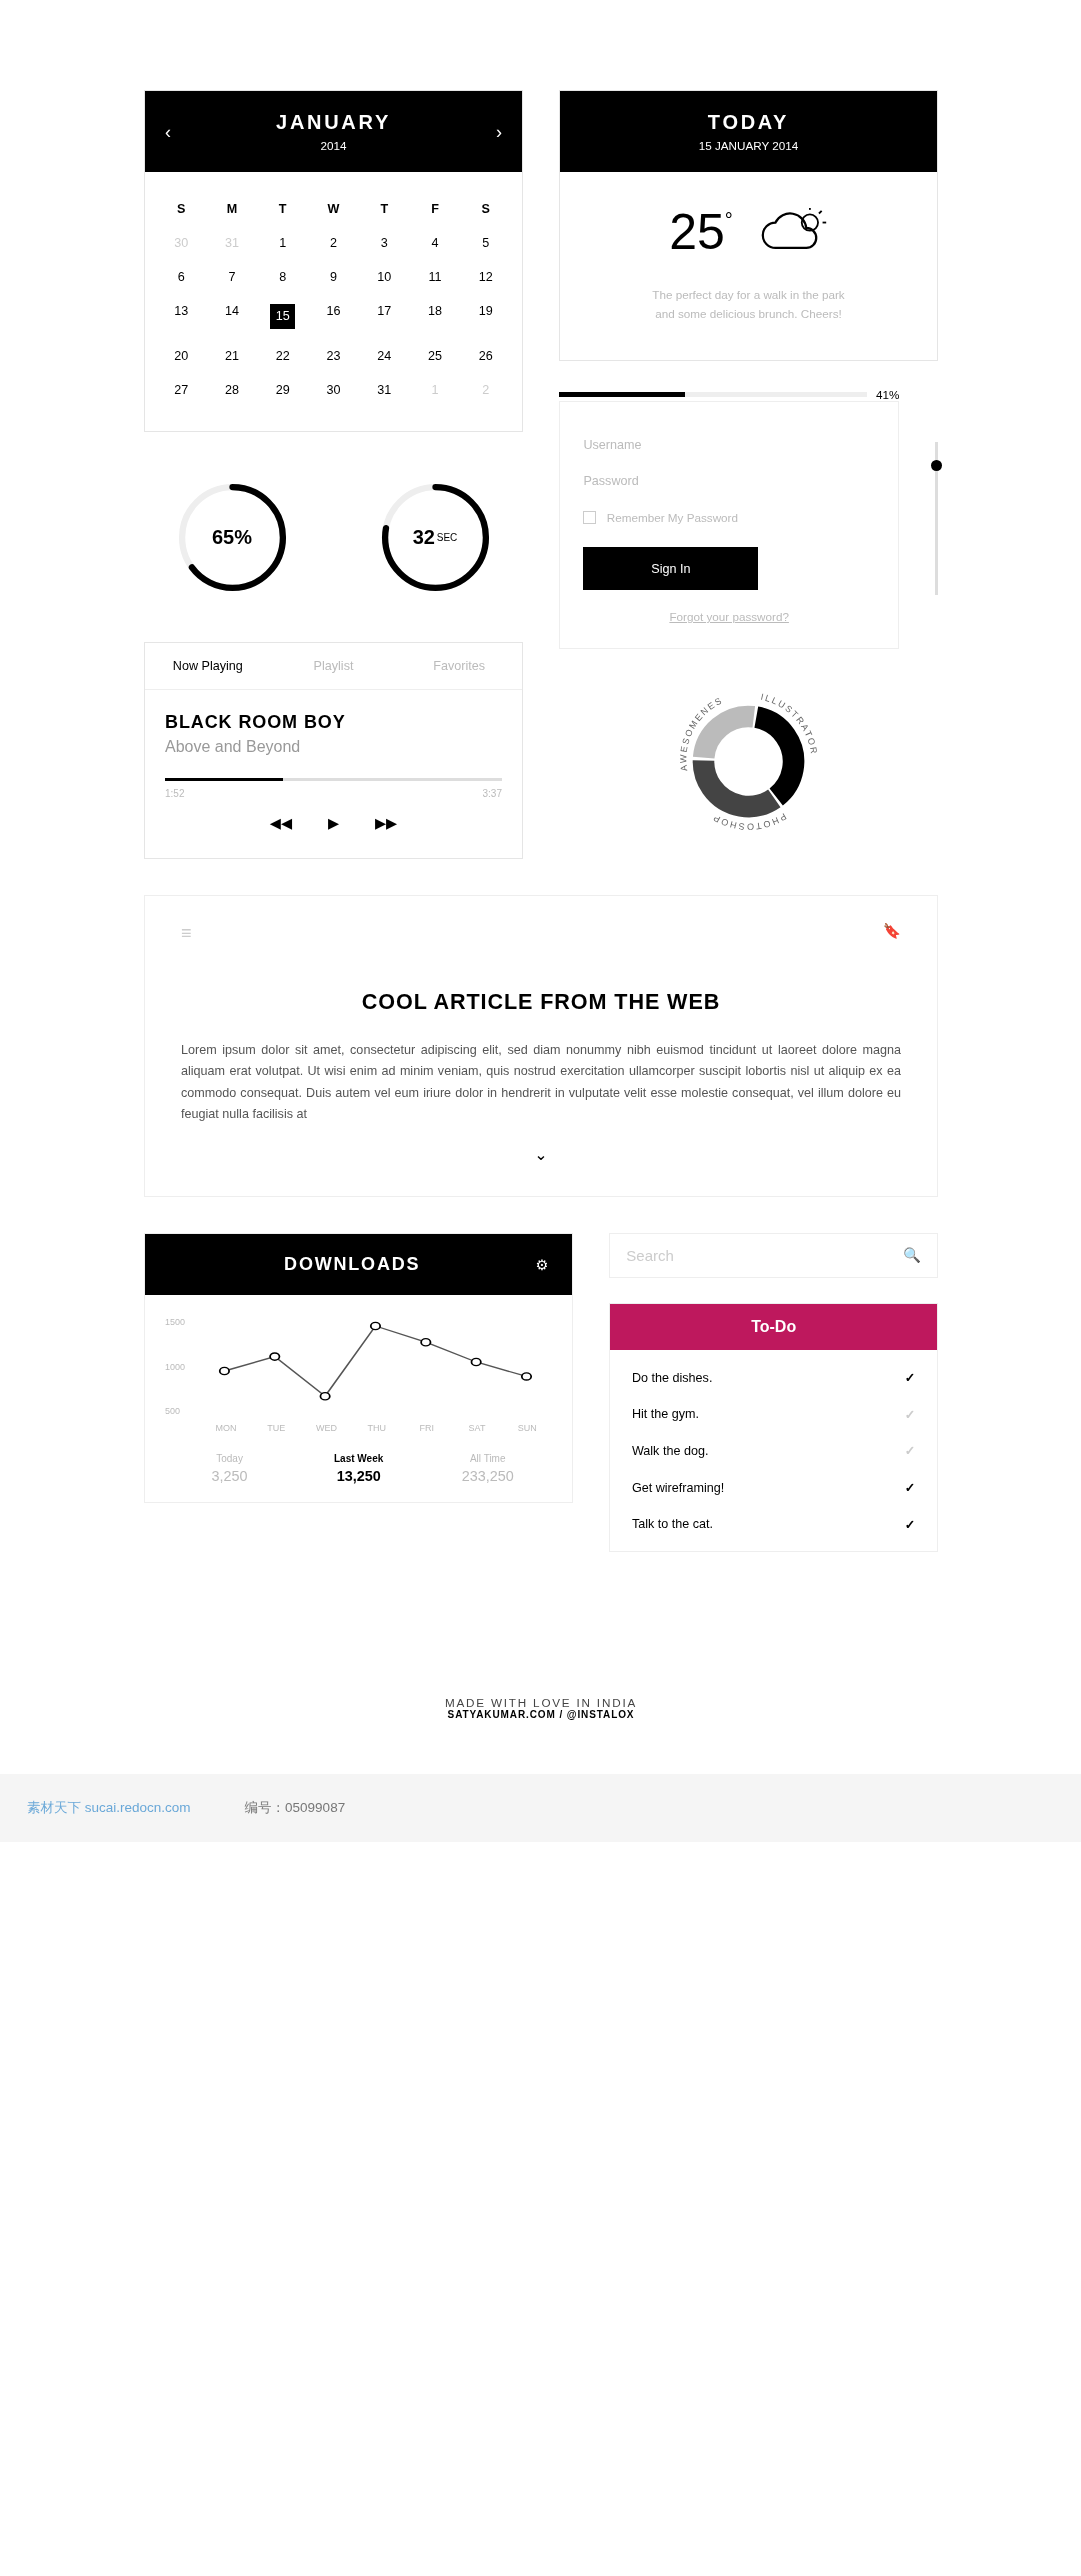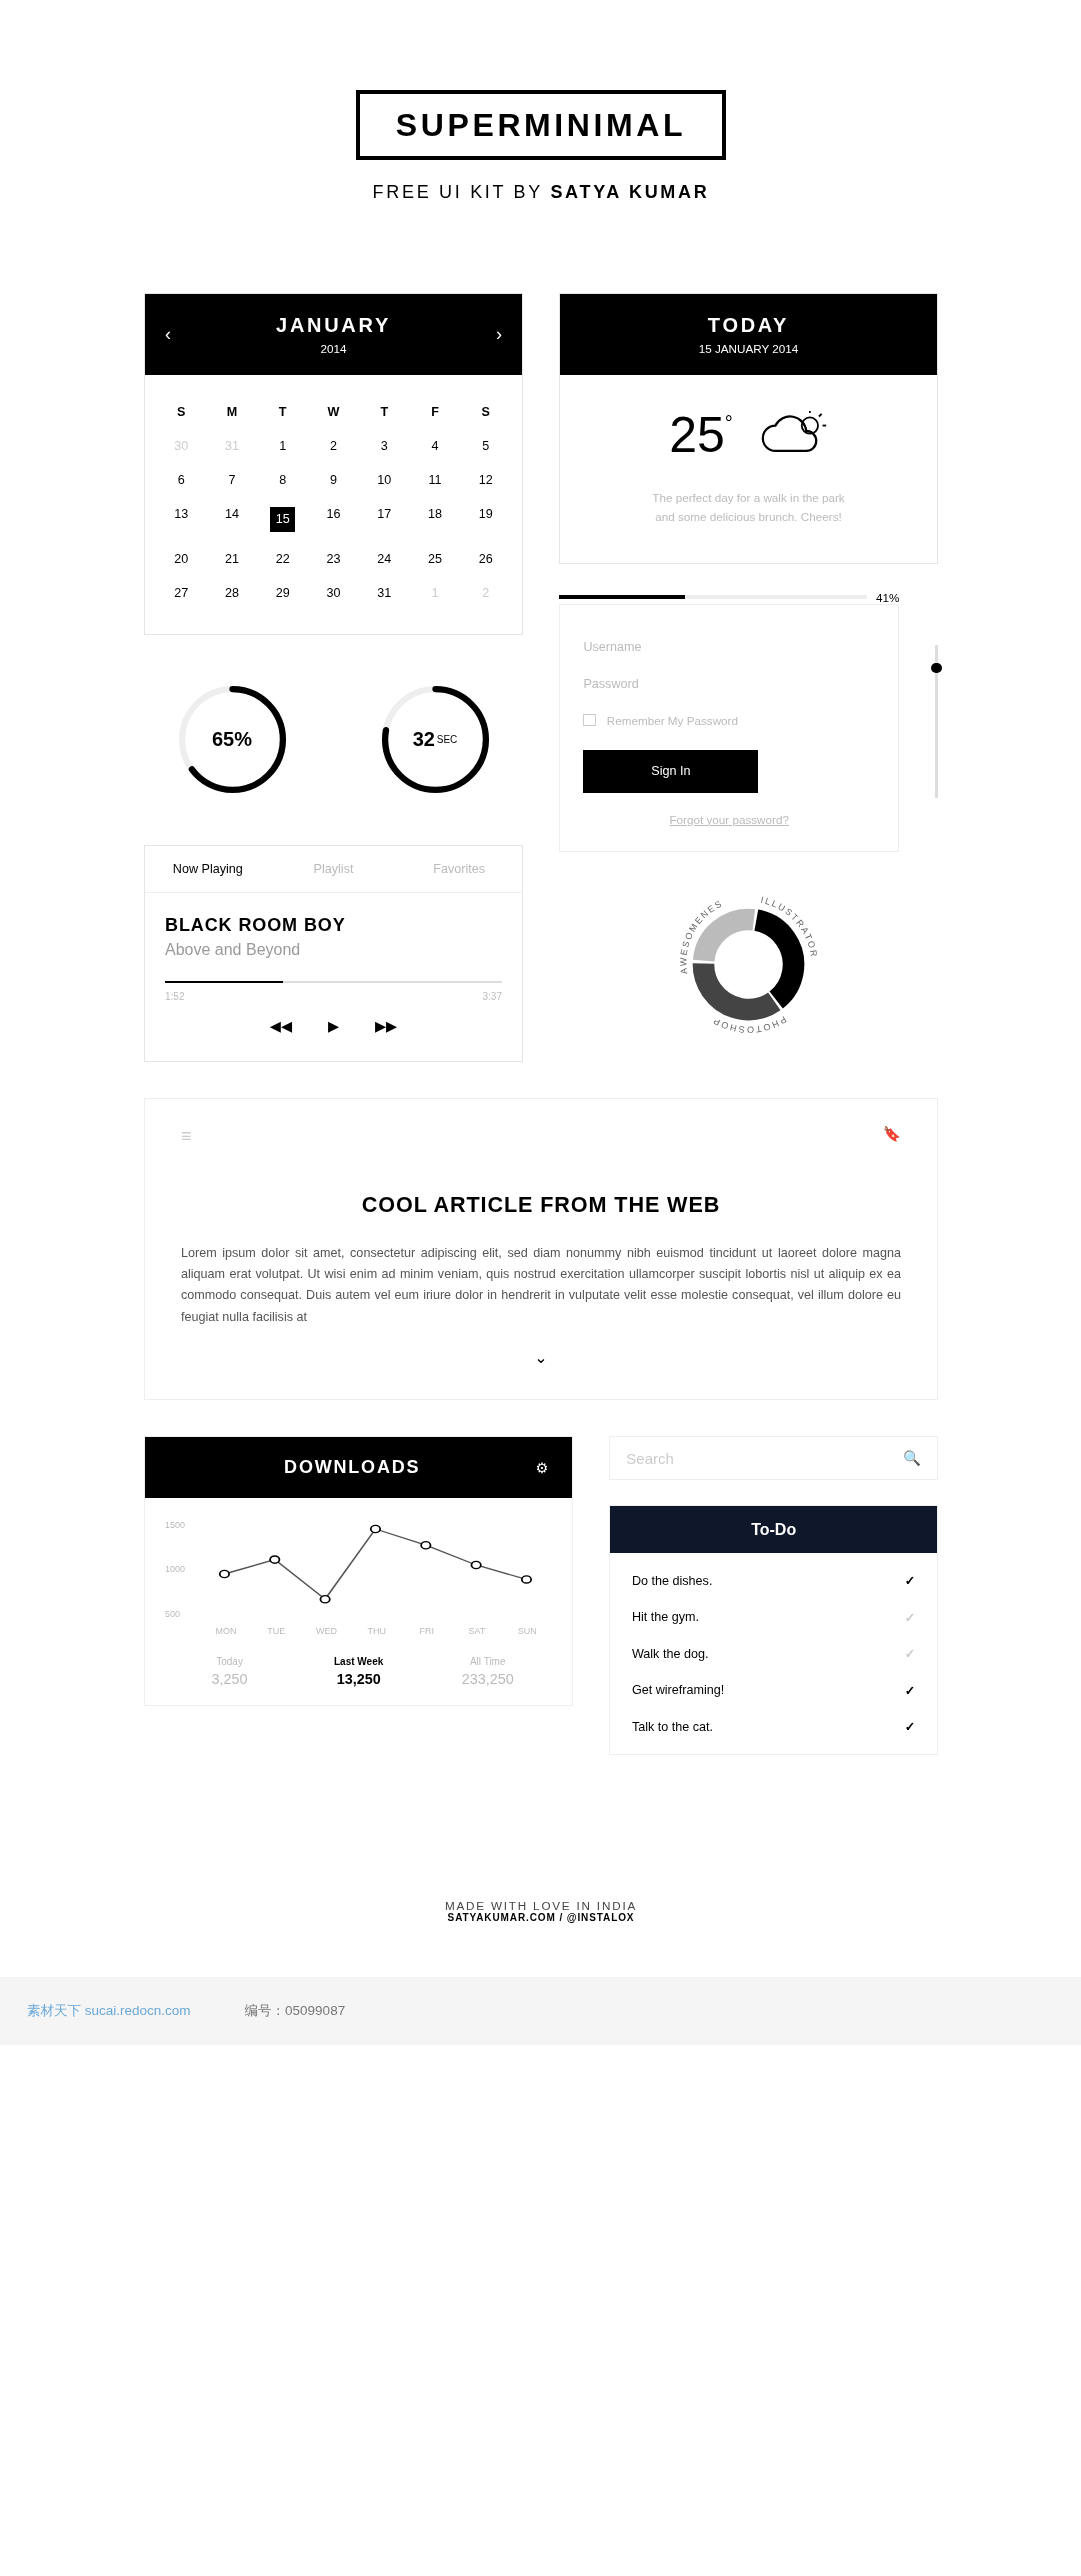--- a/index.html
+++ b/index.html
@@ -83,41 +83,35 @@
 .dl-stat{flex:1}
 .dl-stat .lab{font-size:10px;color:#bbb}
 .dl-stat .num{font-size:14.4px;margin-top:3.6px;color:#bbb}
 .dl-stat.active .lab{color:#000;font-weight:bold}
 .dl-stat.active .num{color:#000;font-weight:900}
 .right-side{flex:1;display:flex;flex-direction:column;gap:25px}
 .search{border:0.9px solid #eee;display:flex;align-items:center;padding:12.6px 16px}
 .search input{flex:1;border:none;outline:none;font-size:15px}
 .search input::placeholder{color:#ccc}
 .todo{border:0.9px solid #eee}
-.todo-header{background:#0f172a;color:#fff;text-align:center;padding:14.4px;font-size:16px;font-weight:600}
+.todo-header{background:#be185d;color:#fff;text-align:center;padding:14.4px;font-size:16px;font-weight:600}
 .todo-list{padding:9px 0}
 .todo-item{display:flex;justify-content:space-between;align-items:center;padding:10.8px 21.6px;font-size:12.6px}
 .chk-icon{font-weight:bold}
 .chk-dim{color:#ccc}
 .footer{text-align:center;margin-top:144px}
 .footer .l1{font-size:11.7px;letter-spacing:1.8px;color:#444}
 .footer .l2{font-size:10px;letter-spacing:0.9px;margin-top:0;font-weight:bold}
 .meta{background:#f5f5f5;padding:25px 27px;display:flex;gap:54px;font-size:13.5px;color:#777}
 .meta a{color:#6aa8d8;text-decoration:none}
 </style>
 </head>
 <body>
 
 <div class="page">
-  <div class="header">
-    <div class="title-box">SUPERMINIMAL</div>
-    <div class="subtitle">
-      <span>FREE UI KIT BY </span><b>SATYA KUMAR</b>
-    </div>
-  </div>
 
   <div class="grid">
     <div class="left-col">
 
       <div class="card">
         <div class="card-header">
           <span class="nav-arrow nav-prev">‹</span>
           <div class="month">JANUARY</div>
           <div class="year">2014</div>
           <span class="nav-arrow nav-next">›</span>

